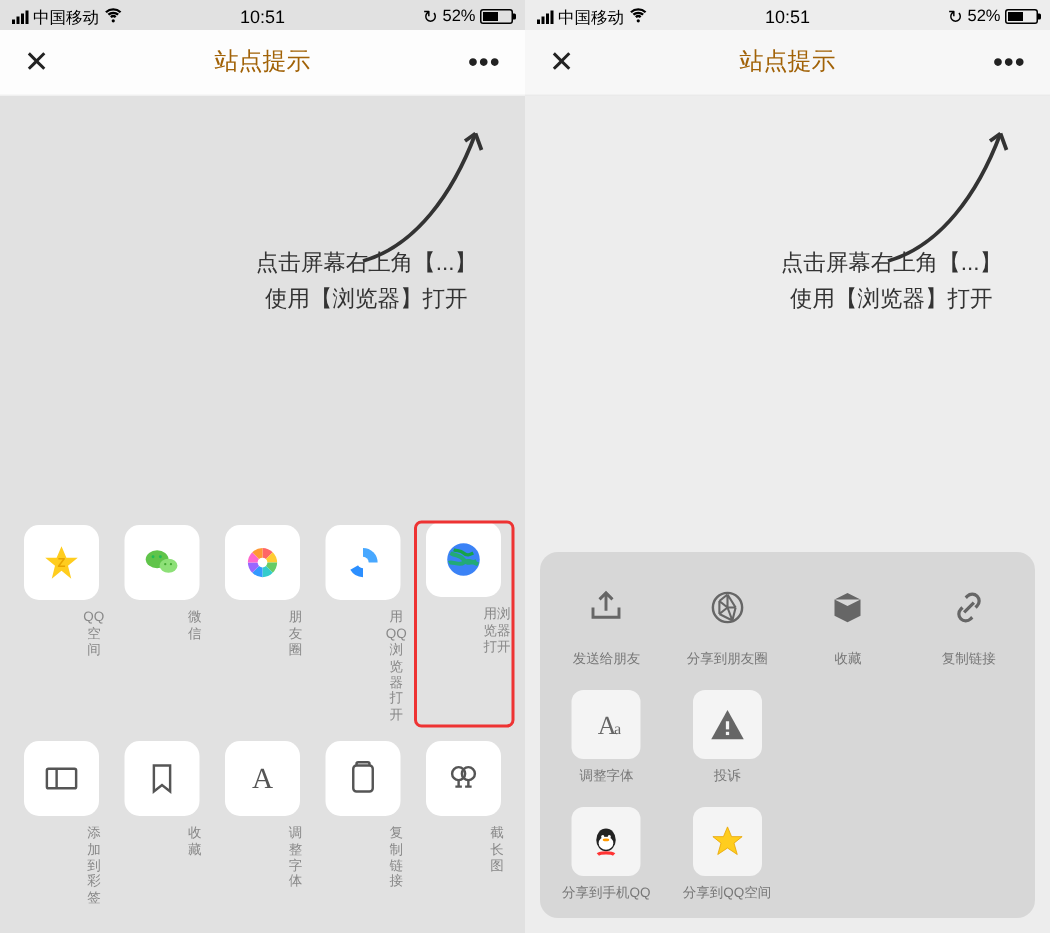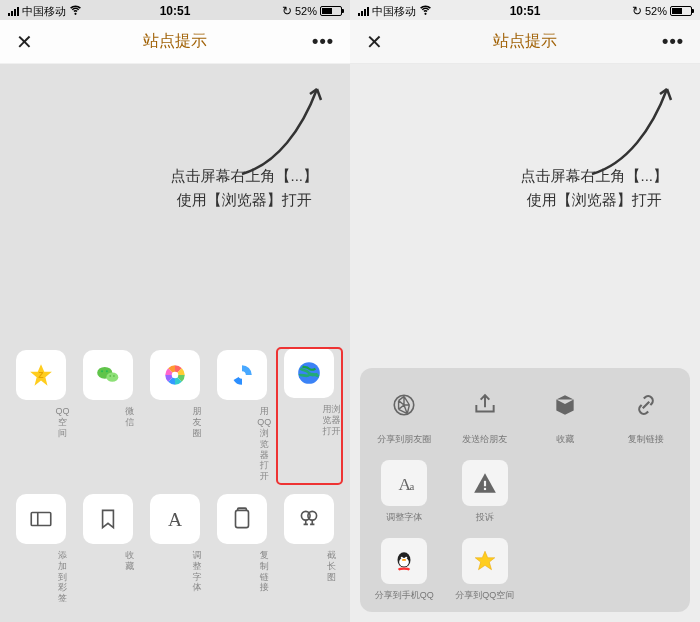--- a/index.html
+++ b/index.html
@@ -4,21 +4,21 @@
 <style>
   * { margin: 0; padding: 0; box-sizing: border-box; }
   html, body { width: 700px; height: 622px; font-family: -apple-system, "PingFang SC", sans-serif; background: #fff; }
   body { display: flex; }
   .phone { flex: 1; display: flex; flex-direction: column; position: relative; }
   .phone.left { background: #e1e1e1; }
   .phone.right { background: #ededed; }
   
   .status { height: 20px; display: flex; align-items: center; justify-content: space-between; font-size: 11px; padding: 2px 8px 0; color: #000; }
   .status-left, .status-right { display: flex; align-items: center; gap: 3px; }
-  .status-center { position: absolute; left: 50%; transform: translateX(-50%); font-weight: 700; font-size: 12px; }
+  .status-center { position: absolute; left: 50%; transform: translateX(-50%); font-weight: 400; font-size: 12px; }
   .sigbars { display: inline-flex; align-items: flex-end; gap: 1px; }
   .sigbars i { width: 2px; background: #000; display: inline-block; }
   .sigbars i:nth-child(1){height:3px;}.sigbars i:nth-child(2){height:5px;}.sigbars i:nth-child(3){height:7px;}.sigbars i:nth-child(4){height:9px;}
   .battery { width: 22px; height: 10px; border: 1px solid #000; border-radius: 2px; position: relative; }
   .battery::after { content: ""; position: absolute; right: -3px; top: 2px; width: 2px; height: 4px; background: #000; border-radius: 0 1px 1px 0; }
   .battery i { position: absolute; left: 1px; top: 1px; bottom: 1px; width: 52%; background: #000; }
   .refresh { font-size: 12px; }
   
   .nav { height: 44px; background: #f7f7f7; display: flex; align-items: center; justify-content: space-between; padding: 0 12px; border-bottom: 1px solid rgba(0,0,0,0.05); }
   .phone.left .nav { background: #fdfdfd; }
@@ -245,36 +245,36 @@
     <div class="instruction">
       <div>点击屏幕右上角【...】</div>
       <div>使用【浏览器】打开</div>
     </div>
   </div>
   <div class="sheet right-sheet">
     <div class="panel">
       <div class="grid4">
         <div class="cell plain">
           <div class="iconcircle">
+            <svg class="ico" viewBox="0 0 24 24" fill="none" stroke="#666" stroke-width="1.8">
+                <path d="M4 12v6h16v-6M12 14V3M8 7l4-4 4 4"></path>
+              </svg>
+          </div>
+          <span class="lbl">发送给朋友</span>
+        </div>
+        <div class="cell plain">
+          <div class="iconcircle">
             <svg class="ico" viewBox="0 0 24 24" fill="#666">
                 <g transform="translate(12,12)">
                   <circle r="9" fill="none" stroke="#666" stroke-width="1.5"></circle>
                   <path d="M0-8L5 0M5 0L3 8M3 8L-5 4M-5 4L-5-4M-5-4L0-8M0 0L0-8M0 0L5 0M0 0L3 8M0 0L-5 4M0 0L-5-4" fill="none" stroke="#666" stroke-width="1.3"></path>
                 </g>
               </svg>
           </div>
           <span class="lbl">分享到朋友圈</span>
-        </div>
-        <div class="cell plain">
-          <div class="iconcircle">
-            <svg class="ico" viewBox="0 0 24 24" fill="none" stroke="#666" stroke-width="1.8">
-                <path d="M4 12v6h16v-6M12 14V3M8 7l4-4 4 4"></path>
-              </svg>
-          </div>
-          <span class="lbl">发送给朋友</span>
         </div>
         <div class="cell plain">
           <div class="iconcircle">
             <svg class="ico" viewBox="0 0 24 24" fill="#666">
                 <path d="M12 3l8 4v10l-8 4-8-4V7z M4 7l8 4 8-4M12 11v10"></path>
               </svg>
           </div>
           <span class="lbl">收藏</span>
         </div>
         <div class="cell plain">

